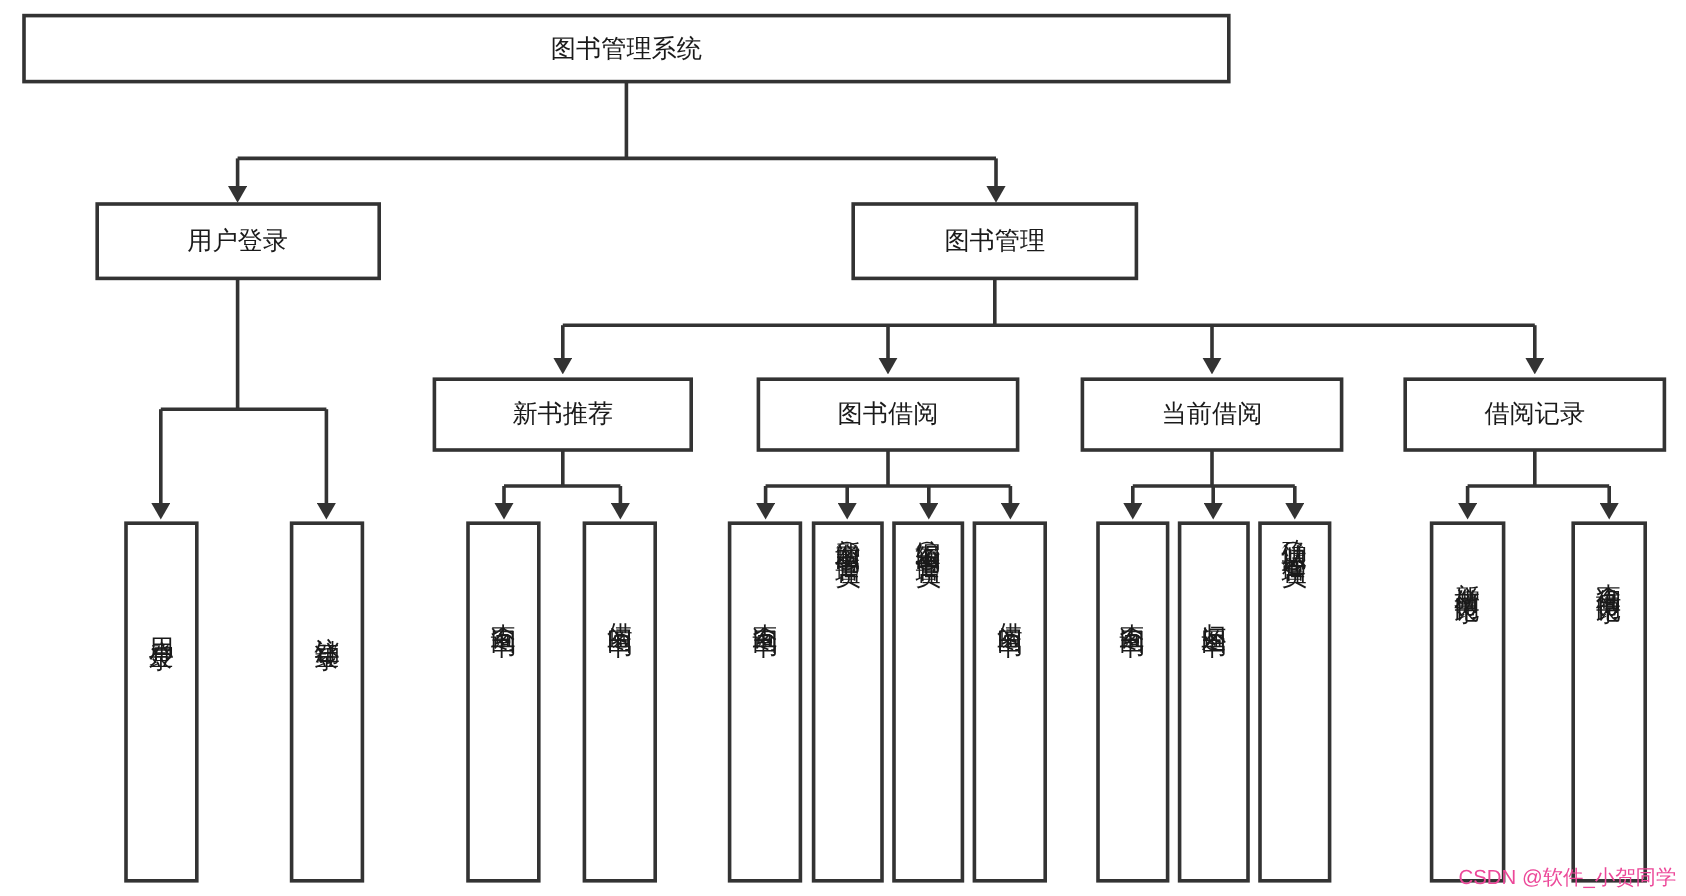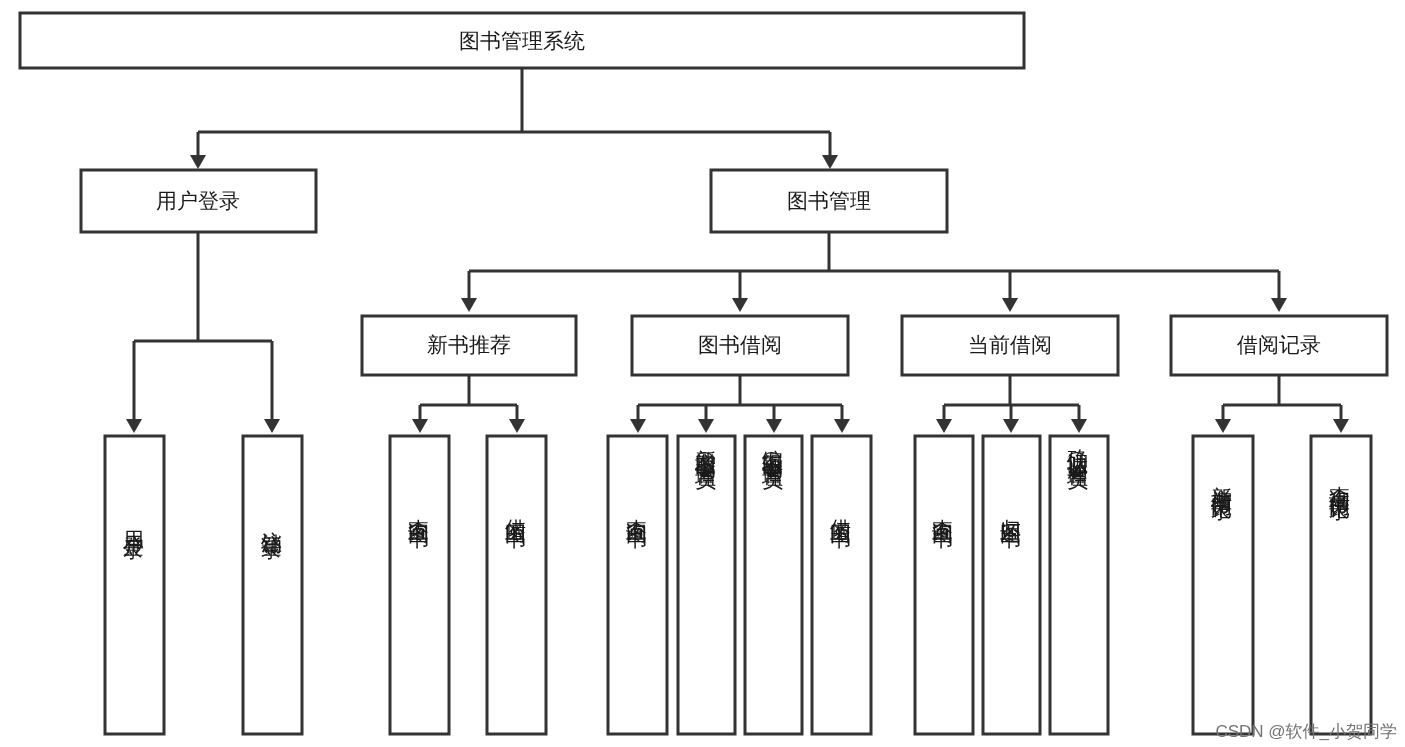--- a/index.html
+++ b/index.html
@@ -18,21 +18,21 @@
   }
   .leaf-label{
     font-family:"Liberation Sans","DejaVu Sans",sans-serif;
     font-size:21px;fill:#1a1a1a;text-anchor:middle;
     writing-mode:vertical-rl;
     letter-spacing:3px;
   }
   .watermark{
     position:absolute;right:8px;bottom:4px;
     font-family:"Liberation Sans","DejaVu Sans",sans-serif;
-    font-size:17px;color:#737373;white-space:nowrap;user-select:none;text-align:right;
+    font-size:17px;color:#ec4899;white-space:nowrap;user-select:none;text-align:right;
   }
 </style>
 </head>
 <body>
 
 <div id="stage">
 
   <svg id="tree" viewBox="0 0 1405 747" xmlns="http://www.w3.org/2000/svg">
 
     <defs>

